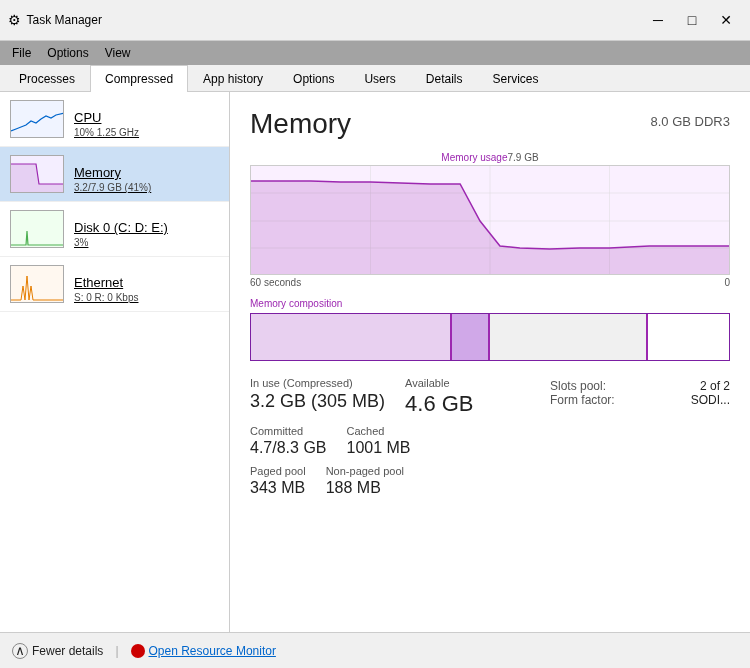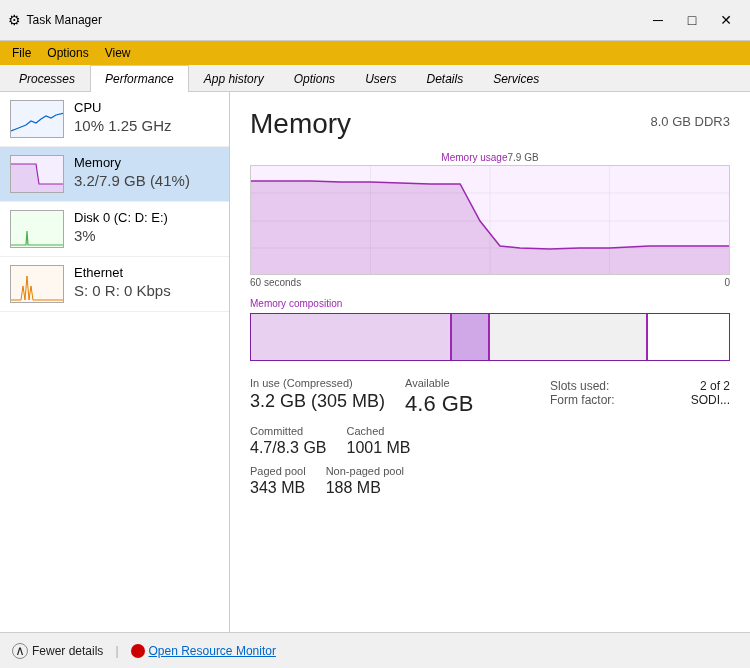--- a/index.html
+++ b/index.html
@@ -16,73 +16,72 @@
     .title-bar-left { display: flex; align-items: center; gap: 6px; font-size: 12px; }
     .title-bar-controls { display: flex; gap: 2px; }
     .title-bar-btn {
       width: 32px; height: 28px;
       background: transparent; border: none; cursor: pointer;
       font-size: 14px; display: flex; align-items: center; justify-content: center;
     }
 
     .menu-bar {
       display: flex; gap: 0; padding: 2px 4px;
-      background: #eab308;
+      background: #a3a3a3;
     }
     .menu-item {
       padding: 3px 8px; font-size: 12px; cursor: pointer;
     }
 
     .tabs {
       display: flex; background: #f0f0f0;
       border-bottom: 1px solid #ccc;
       padding: 0 4px;
     }
     .tab {
       padding: 6px 14px; font-size: 12px; cursor: pointer;
       border: 1px solid transparent;
       border-bottom: none;
       margin-bottom: -1px;
       white-space: nowrap;
-      font-style: italic;
     }
     .tab.active {
       background: white;
       border-color: #ccc;
       border-bottom-color: white;
     }
 
     .main-content {
       display: flex;
       height: calc(668px - 28px - 24px - 34px - 36px);
       background: white;
     }
 
     .sidebar {
       width: 230px;
       border-right: 1px solid #ccc;
       overflow-y: auto;
       background: white;
     }
     .sidebar-item {
-      display: flex; align-items: flex-start;
+      display: flex; align-items: flex-end;
       padding: 8px 10px; gap: 10px;
-      cursor: pointer; border-bottom: 1px solid #eee;
+      cursor: pointer; border-bottom: 1px solid #eee; text-decoration: underline;
     }
     .sidebar-item.active { background: #cce0f5; }
     .sidebar-thumb {
       width: 54px; height: 38px;
       border: 1px solid #aaa;
       flex-shrink: 0;
       position: relative;
       overflow: hidden;
     }
     .sidebar-info { flex: 1; }
     .sidebar-title { font-size: 13px; font-weight: normal; }
-    .sidebar-sub { font-size: 15px; color: #444; margin-top: 2px; }
+    .sidebar-sub { font-size: 10px; color: #444; margin-top: 2px; }
 
     
     .cpu-thumb { background: #f8f8ff; }
     .mem-thumb { background: #f8f0ff; }
     .disk-thumb { background: #f0fff0; }
     .eth-thumb { background: #fff8f0; }
 
     .detail-panel {
       flex: 1;
       padding: 16px 20px;
@@ -190,21 +189,21 @@
   </div>
 
   <div class="menu-bar">
     <div class="menu-item">File</div>
     <div class="menu-item">Options</div>
     <div class="menu-item">View</div>
   </div>
 
   <div class="tabs">
     <div class="tab">Processes</div>
-    <div class="tab active">Performance</div>
+    <div class="tab active">Compressed</div>
     <div class="tab">App history</div>
     <div class="tab">Options</div>
     <div class="tab">Users</div>
     <div class="tab">Details</div>
     <div class="tab">Services</div>
   </div>
 
   <div class="main-content">
 
     <div class="sidebar">
@@ -339,21 +338,21 @@
             </div>
             <div class="stat-block">
               <div class="stat-label">Non-paged pool</div>
               <div class="stat-value smaller">188 MB</div>
             </div>
           </div>
         </div>
 
         <div style="min-width:180px; padding-top:2px;">
           <div class="right-stat-row">
-            <span class="right-stat-label">Slots used:</span>
+            <span class="right-stat-label">Slots pool:</span>
             <span class="right-stat-value">2 of 2</span>
           </div>
           <div class="right-stat-row">
             <span class="right-stat-label">Form factor:</span>
             <span class="right-stat-value">SODI...</span>
           </div>
         </div>
       </div>
 
     </div>

